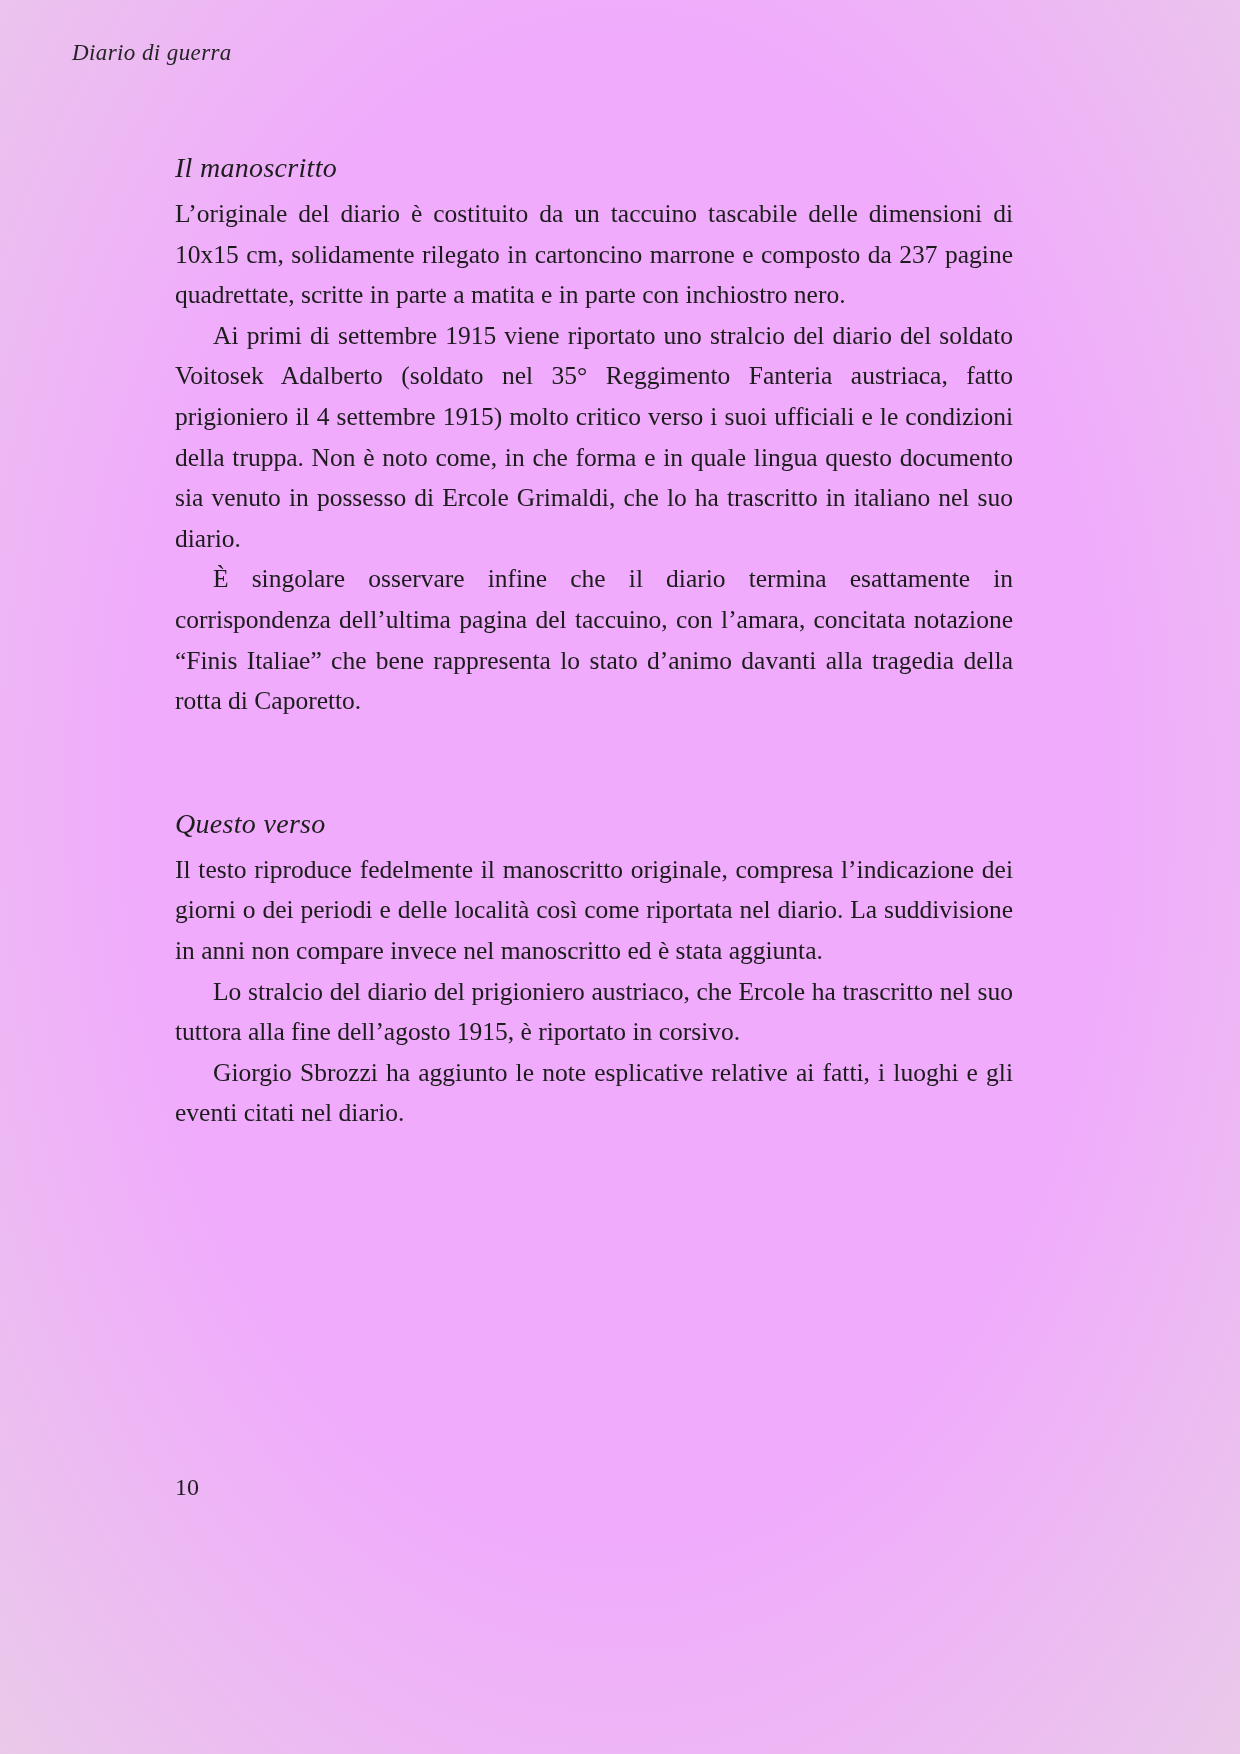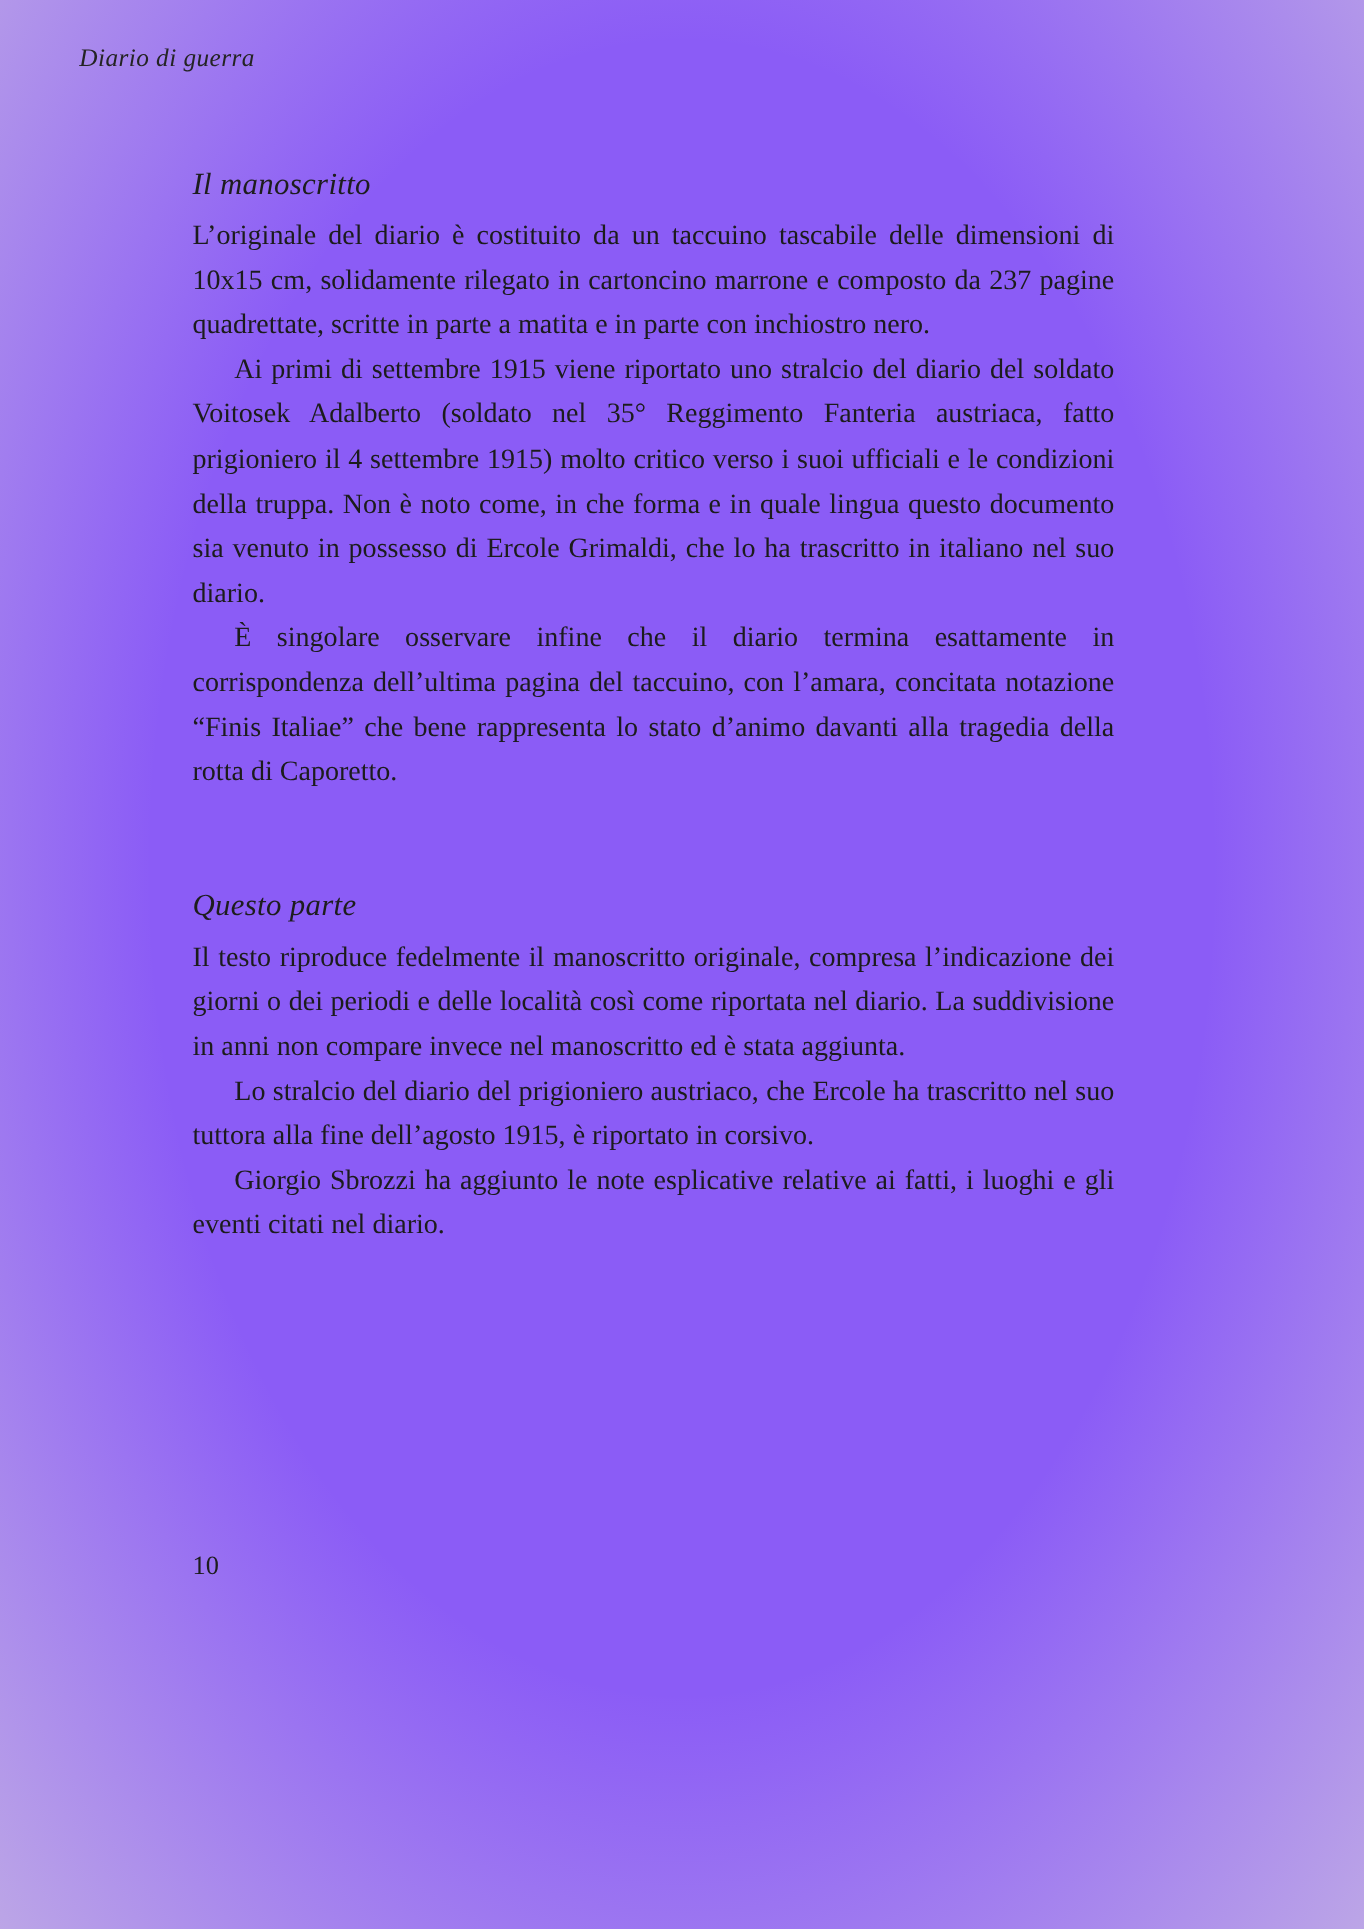--- a/index.html
+++ b/index.html
@@ -11,21 +11,21 @@
     width: 1240px;
     height: 1754px;
     position: relative;
     font-family: "Liberation Serif", "DejaVu Serif", serif;
     color: #1d1d1d;
     overflow: hidden;
   }
   .page {
     position: absolute;
     inset: 0;
-    background: #8b5cf6;
+    background: #f0abfc;
   }
   
   .scan-tint {
     position: absolute;
     inset: 0;
     background:
       radial-gradient(ellipse at 50% 45%, rgba(255,255,255,0) 55%, rgba(228,226,218,0.55) 100%);
     pointer-events: none;
   }
   .running-head {
@@ -64,21 +64,21 @@
   }
   .body-text.indent {
     text-indent: 38px;
   }
   .gap-between-sections {
     height: 86px;
   }
   .folio {
     position: absolute;
     left: 175px;
-    top: 1411px;
+    top: 1474px;
     font-size: 24px;
     color: #1d1d1d;
   }
 </style>
 </head>
 <body>
 
 <div class="page">
   <div class="scan-tint"></div>
 
@@ -87,21 +87,21 @@
   <div class="content">
 
     <h2 class="section-title">Il manoscritto</h2>
 
     <p class="body-text">L’originale del diario è costituito da un taccuino tascabile delle dimensioni di 10x15 cm, solidamente rilegato in cartoncino marrone e composto da 237 pagine quadrettate, scritte in parte a matita e in parte con inchiostro nero.</p>
     <p class="body-text indent">Ai primi di settembre 1915 viene riportato uno stralcio del diario del soldato Voitosek Adalberto (soldato nel 35° Reggimento Fanteria austriaca, fatto prigioniero il 4 settembre 1915) molto critico verso i suoi ufficiali e le condizioni della truppa. Non è noto come, in che forma e in quale lingua questo documento sia venuto in possesso di Ercole Grimaldi, che lo ha trascritto in italiano nel suo diario.</p>
     <p class="body-text indent">È singolare osservare infine che il diario termina esattamente in corrispondenza dell’ultima pagina del taccuino, con l’amara, concitata notazione “Finis Italiae” che bene rappresenta lo stato d’animo davanti alla tragedia della rotta di Caporetto.</p>
 
     <div class="gap-between-sections"></div>
 
-    <h2 class="section-title second">Questo parte</h2>
+    <h2 class="section-title second">Questo verso</h2>
 
     <p class="body-text">Il testo riproduce fedelmente il manoscritto originale, compresa l’indicazione dei giorni o dei periodi e delle località così come riportata nel diario. La suddivisione in anni non compare invece nel manoscritto ed è stata aggiunta.</p>
     <p class="body-text indent">Lo stralcio del diario del prigioniero austriaco, che Ercole ha trascritto nel suo tuttora alla fine dell’agosto 1915, è riportato in corsivo.</p>
     <p class="body-text indent">Giorgio Sbrozzi ha aggiunto le note esplicative relative ai fatti, i luoghi e gli eventi citati nel diario.</p>
 
   </div>
 
   <div class="folio">10</div>
 </div>
 

